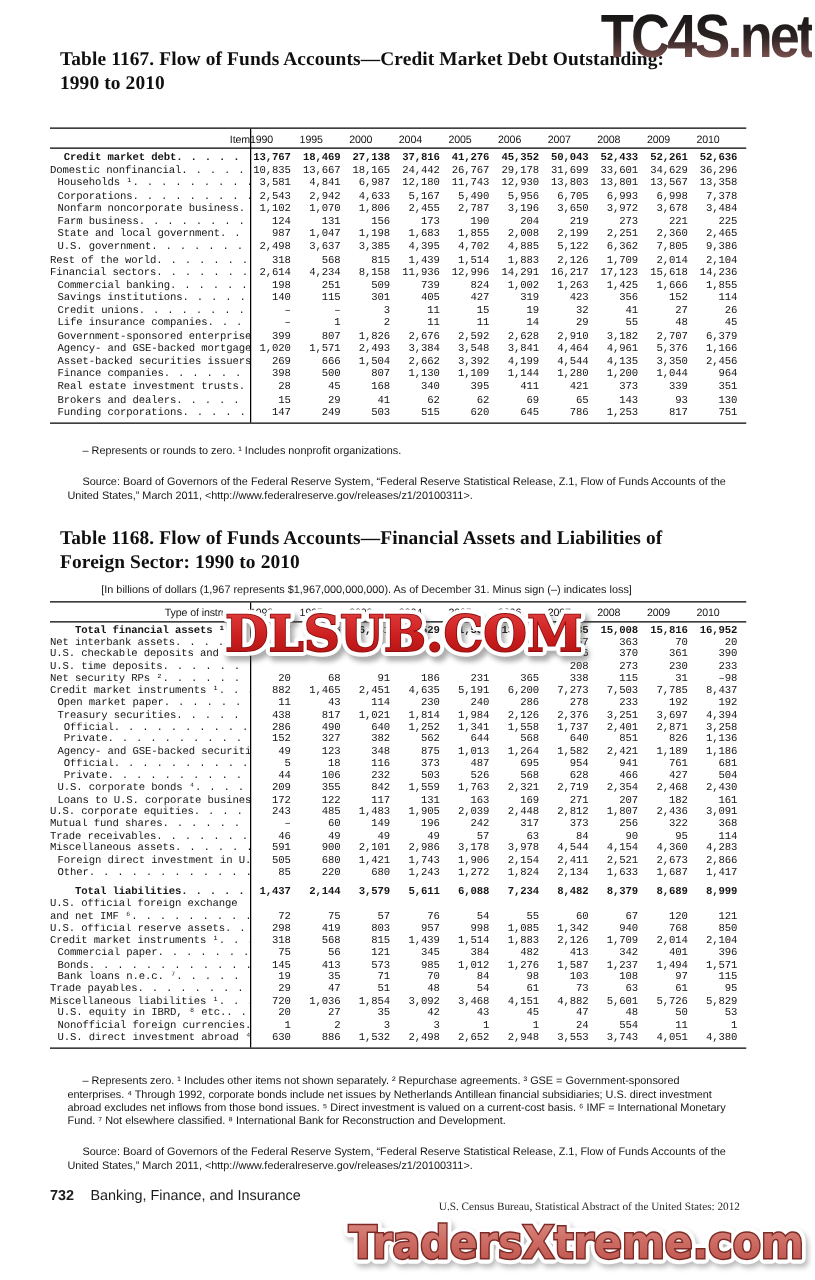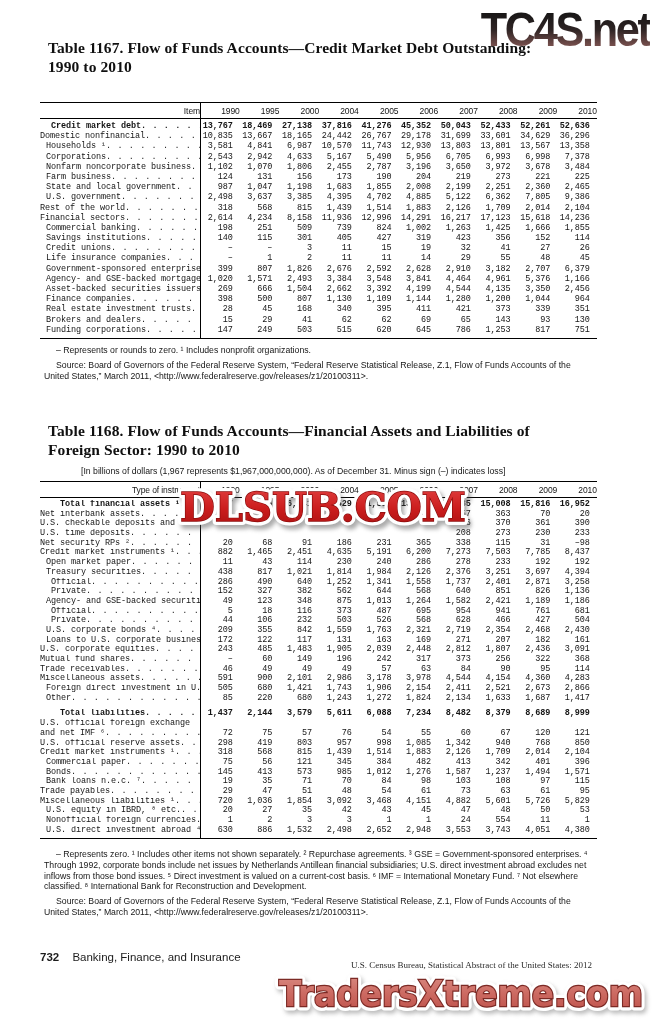--- a/index.html
+++ b/index.html
@@ -10,21 +10,21 @@
        font-weight:700;font-size:15.5px;line-height:19px;color:#101010;letter-spacing:.1px;}
   .note{position:absolute;left:40px;width:552px;font-size:8.7px;line-height:10.5px;color:#161616;}
   
   .ftable{position:absolute;left:40px;width:557px;border-top:1.2px solid #000;
           border-bottom:1.6px solid #000;font-size:8.5px;letter-spacing:-.1px;}
   #t1167{top:102px;--rh:10.2px;}
   #t1168{top:481px;--rh:9.7px;}
   .thead{display:grid;grid-template-columns:160px repeat(10,39.7px);height:15px;
          align-items:center;border-bottom:1.8px solid #000;}
   .hitem{text-align:right;padding-left:30px;}
-  .hyear{text-align:right;}
+  .hyear{text-align:left;}
   .tbody{padding:2px 0 3px 0;font-family:Liberation Mono, monospace;}
   .trow{display:grid;grid-template-columns:160px repeat(10,39.7px);height:var(--rh);
         line-height:var(--rh);}
   .trow.tall{height:auto;}
   .trow.tall .v{align-self:end;}
   .trow.bold{font-weight:700;}
   .lbl{overflow:hidden;}
   .i0{padding-left:0;}
   .i1{padding-left:6px;}.i2{padding-left:11px;}.i3{padding-left:20px;}
   .lline{display:flex;}
@@ -57,21 +57,21 @@
   .ftable{}
   .ftable{}
   .ftable > .vline{z-index:2;}
   .ftable{position:absolute;}
   .ftable{}
   .ftable{}
   .ftable{position:absolute;}
   .ftable{position:absolute;}
   .ftable{position:absolute;}
   .fnote{position:absolute;left:40px;width:556px;font-size:8.7px;line-height:10.8px;color:#161616;}
-  .fnote p{margin:4px;text-indent:12px;}
+  .fnote p{margin:14px;text-indent:12px;}
   
   .pgline{position:absolute;left:40px;top:951px;font-size:11.5px;color:#1c1c1c;}
   .pgnum{font-weight:700;margin-right:10px;}
   .census{position:absolute;right:60px;top:960px;font-size:9px;color:#2a2a2a;font-family:Liberation Serif, serif;}
   
   .wm-top{position:absolute;top:0px;right:2px;z-index:9;
           font-family:"Liberation Sans",sans-serif;font-weight:700;font-size:47px;
           letter-spacing:-2.5px;transform:scaleX(.92) scaleY(1.04);transform-origin:top right;
           background:linear-gradient(180deg,#151515 18%,#2e2424 52%,#95625e 92%);
           -webkit-background-clip:text;background-clip:text;color:transparent;}
@@ -144,21 +144,21 @@
         <div class="trow">
           <div class="lbl i1">
             <div class="lline">
               <div class="ltext">Households ¹</div>
               <div class="dots"></div>
             </div>
           </div>
           <div class="v">3,581</div>
           <div class="v">4,841</div>
           <div class="v">6,987</div>
-          <div class="v">10,570</div>
+          <div class="v">12,180</div>
           <div class="v">11,743</div>
           <div class="v">12,930</div>
           <div class="v">13,803</div>
           <div class="v">13,801</div>
           <div class="v">13,567</div>
           <div class="v">13,358</div>
         </div>
         <div class="trow">
           <div class="lbl i1">
             <div class="lline">

